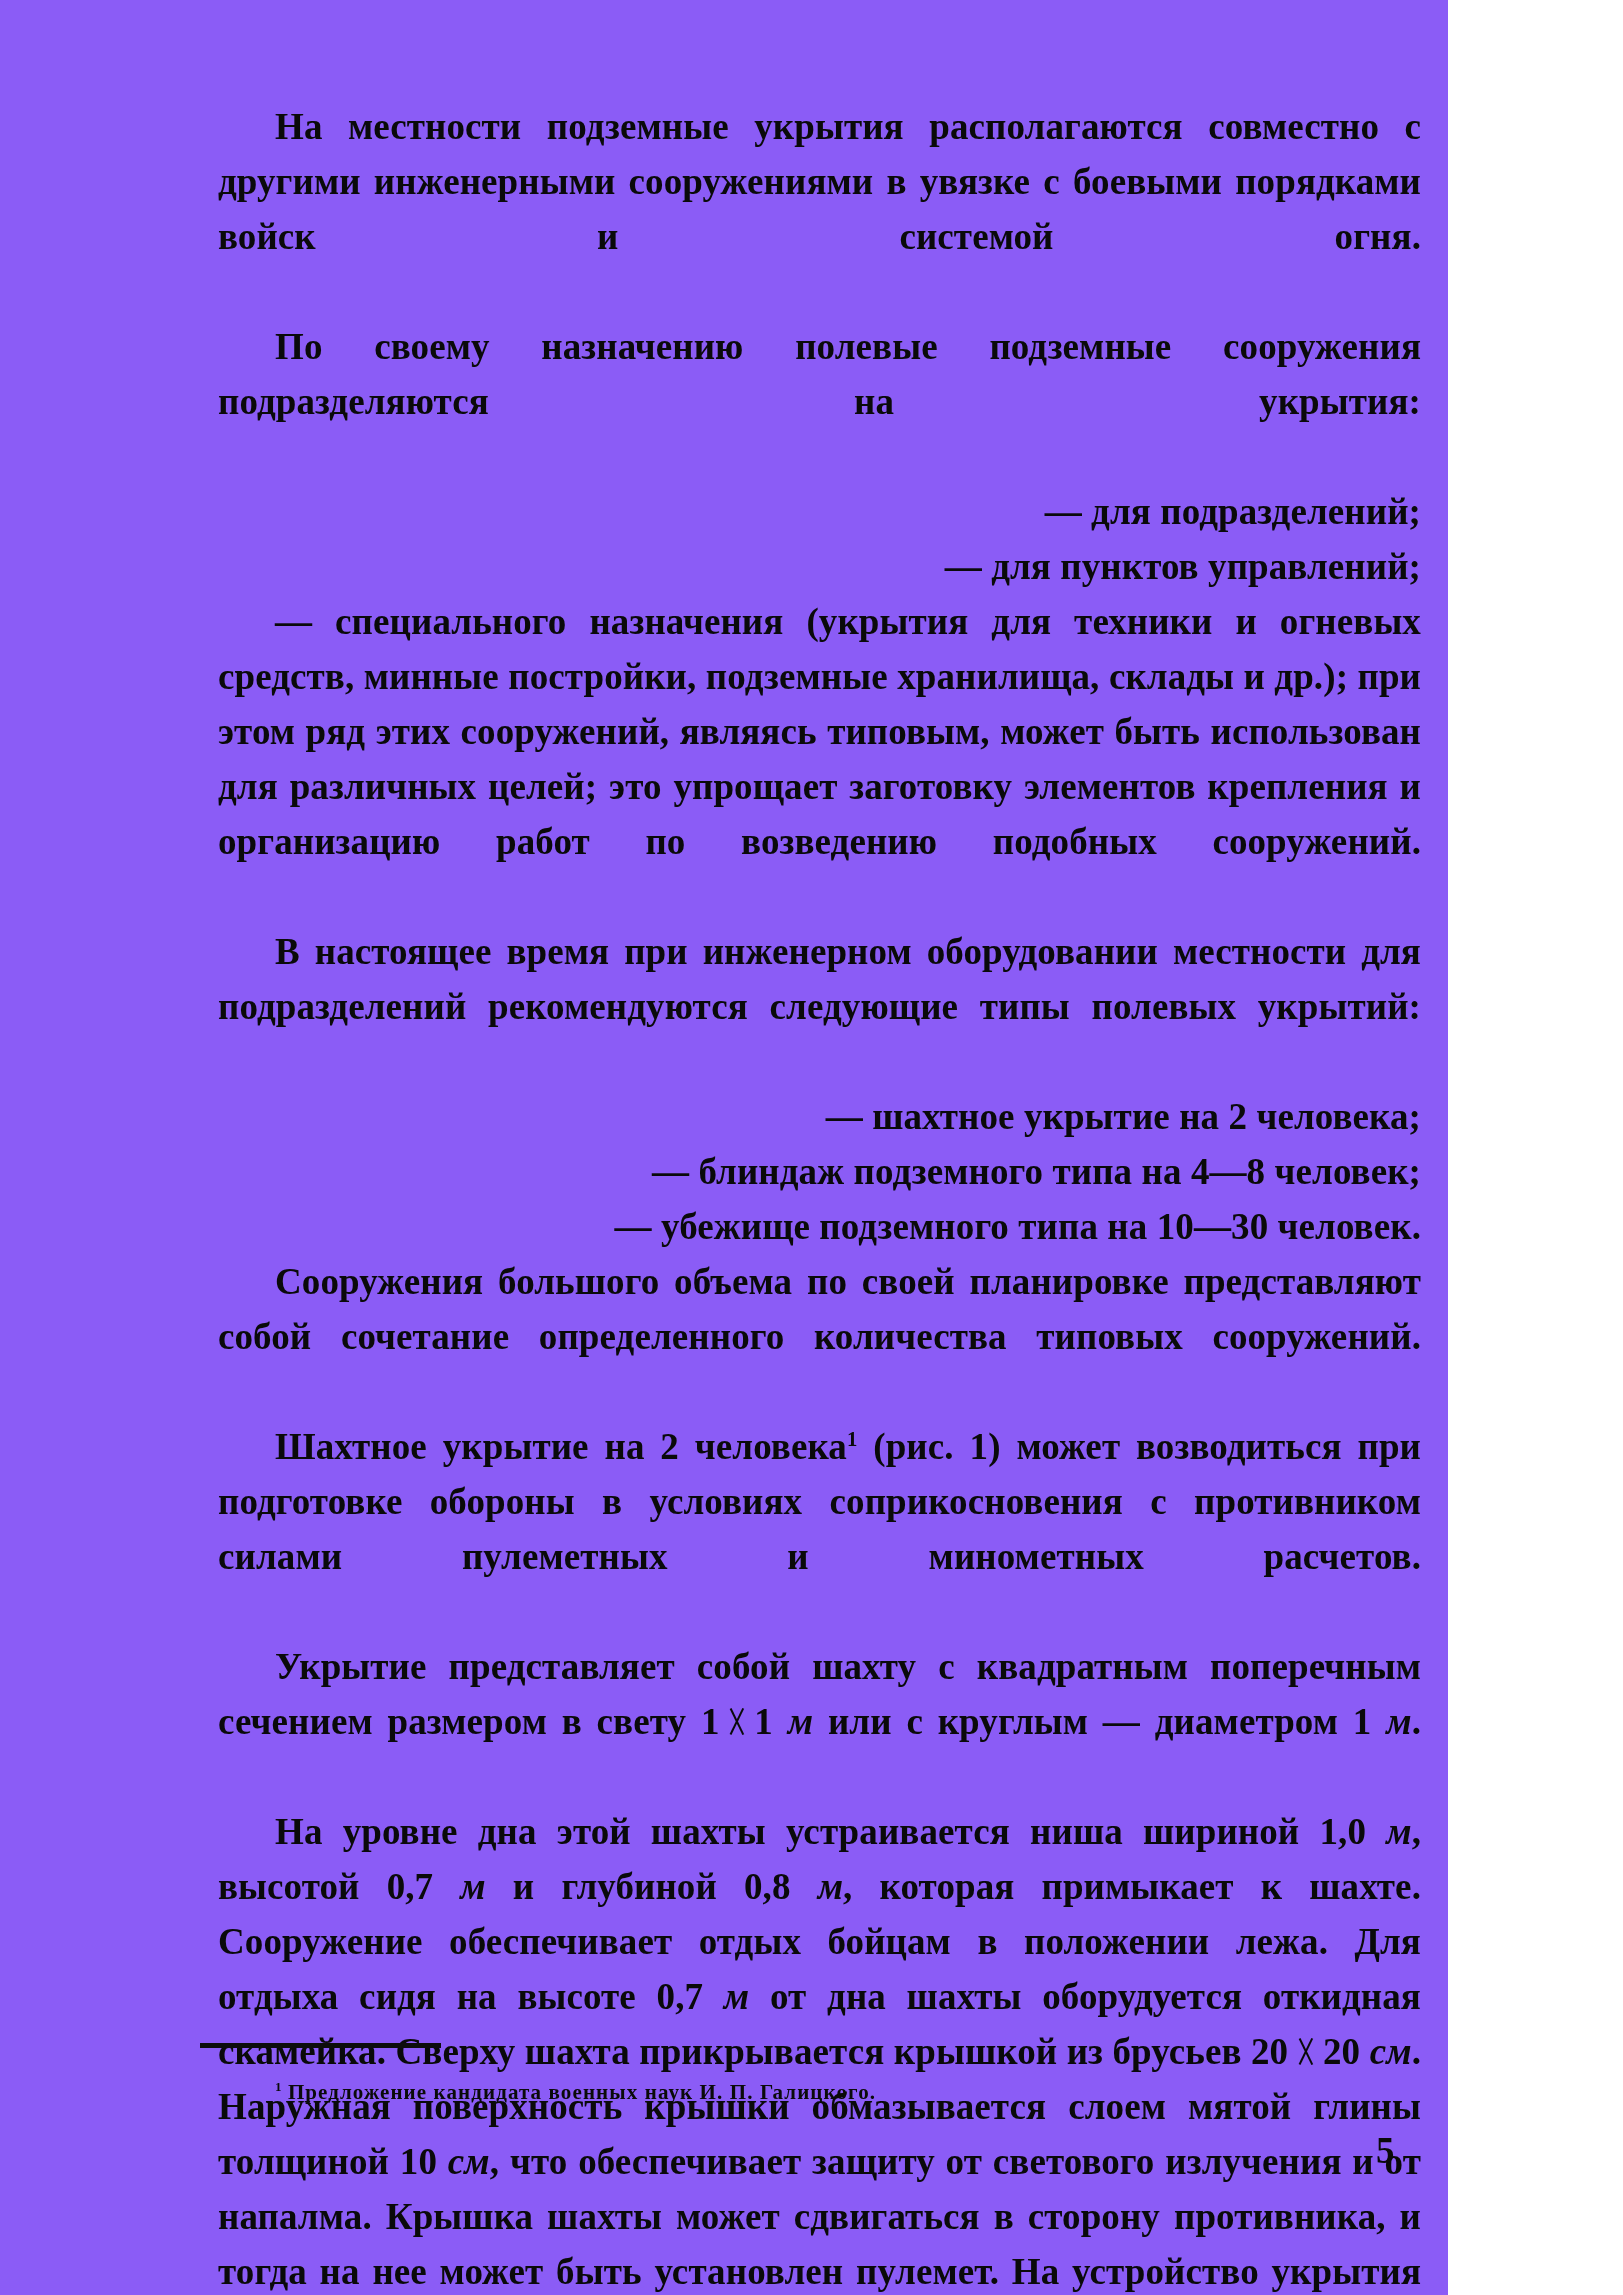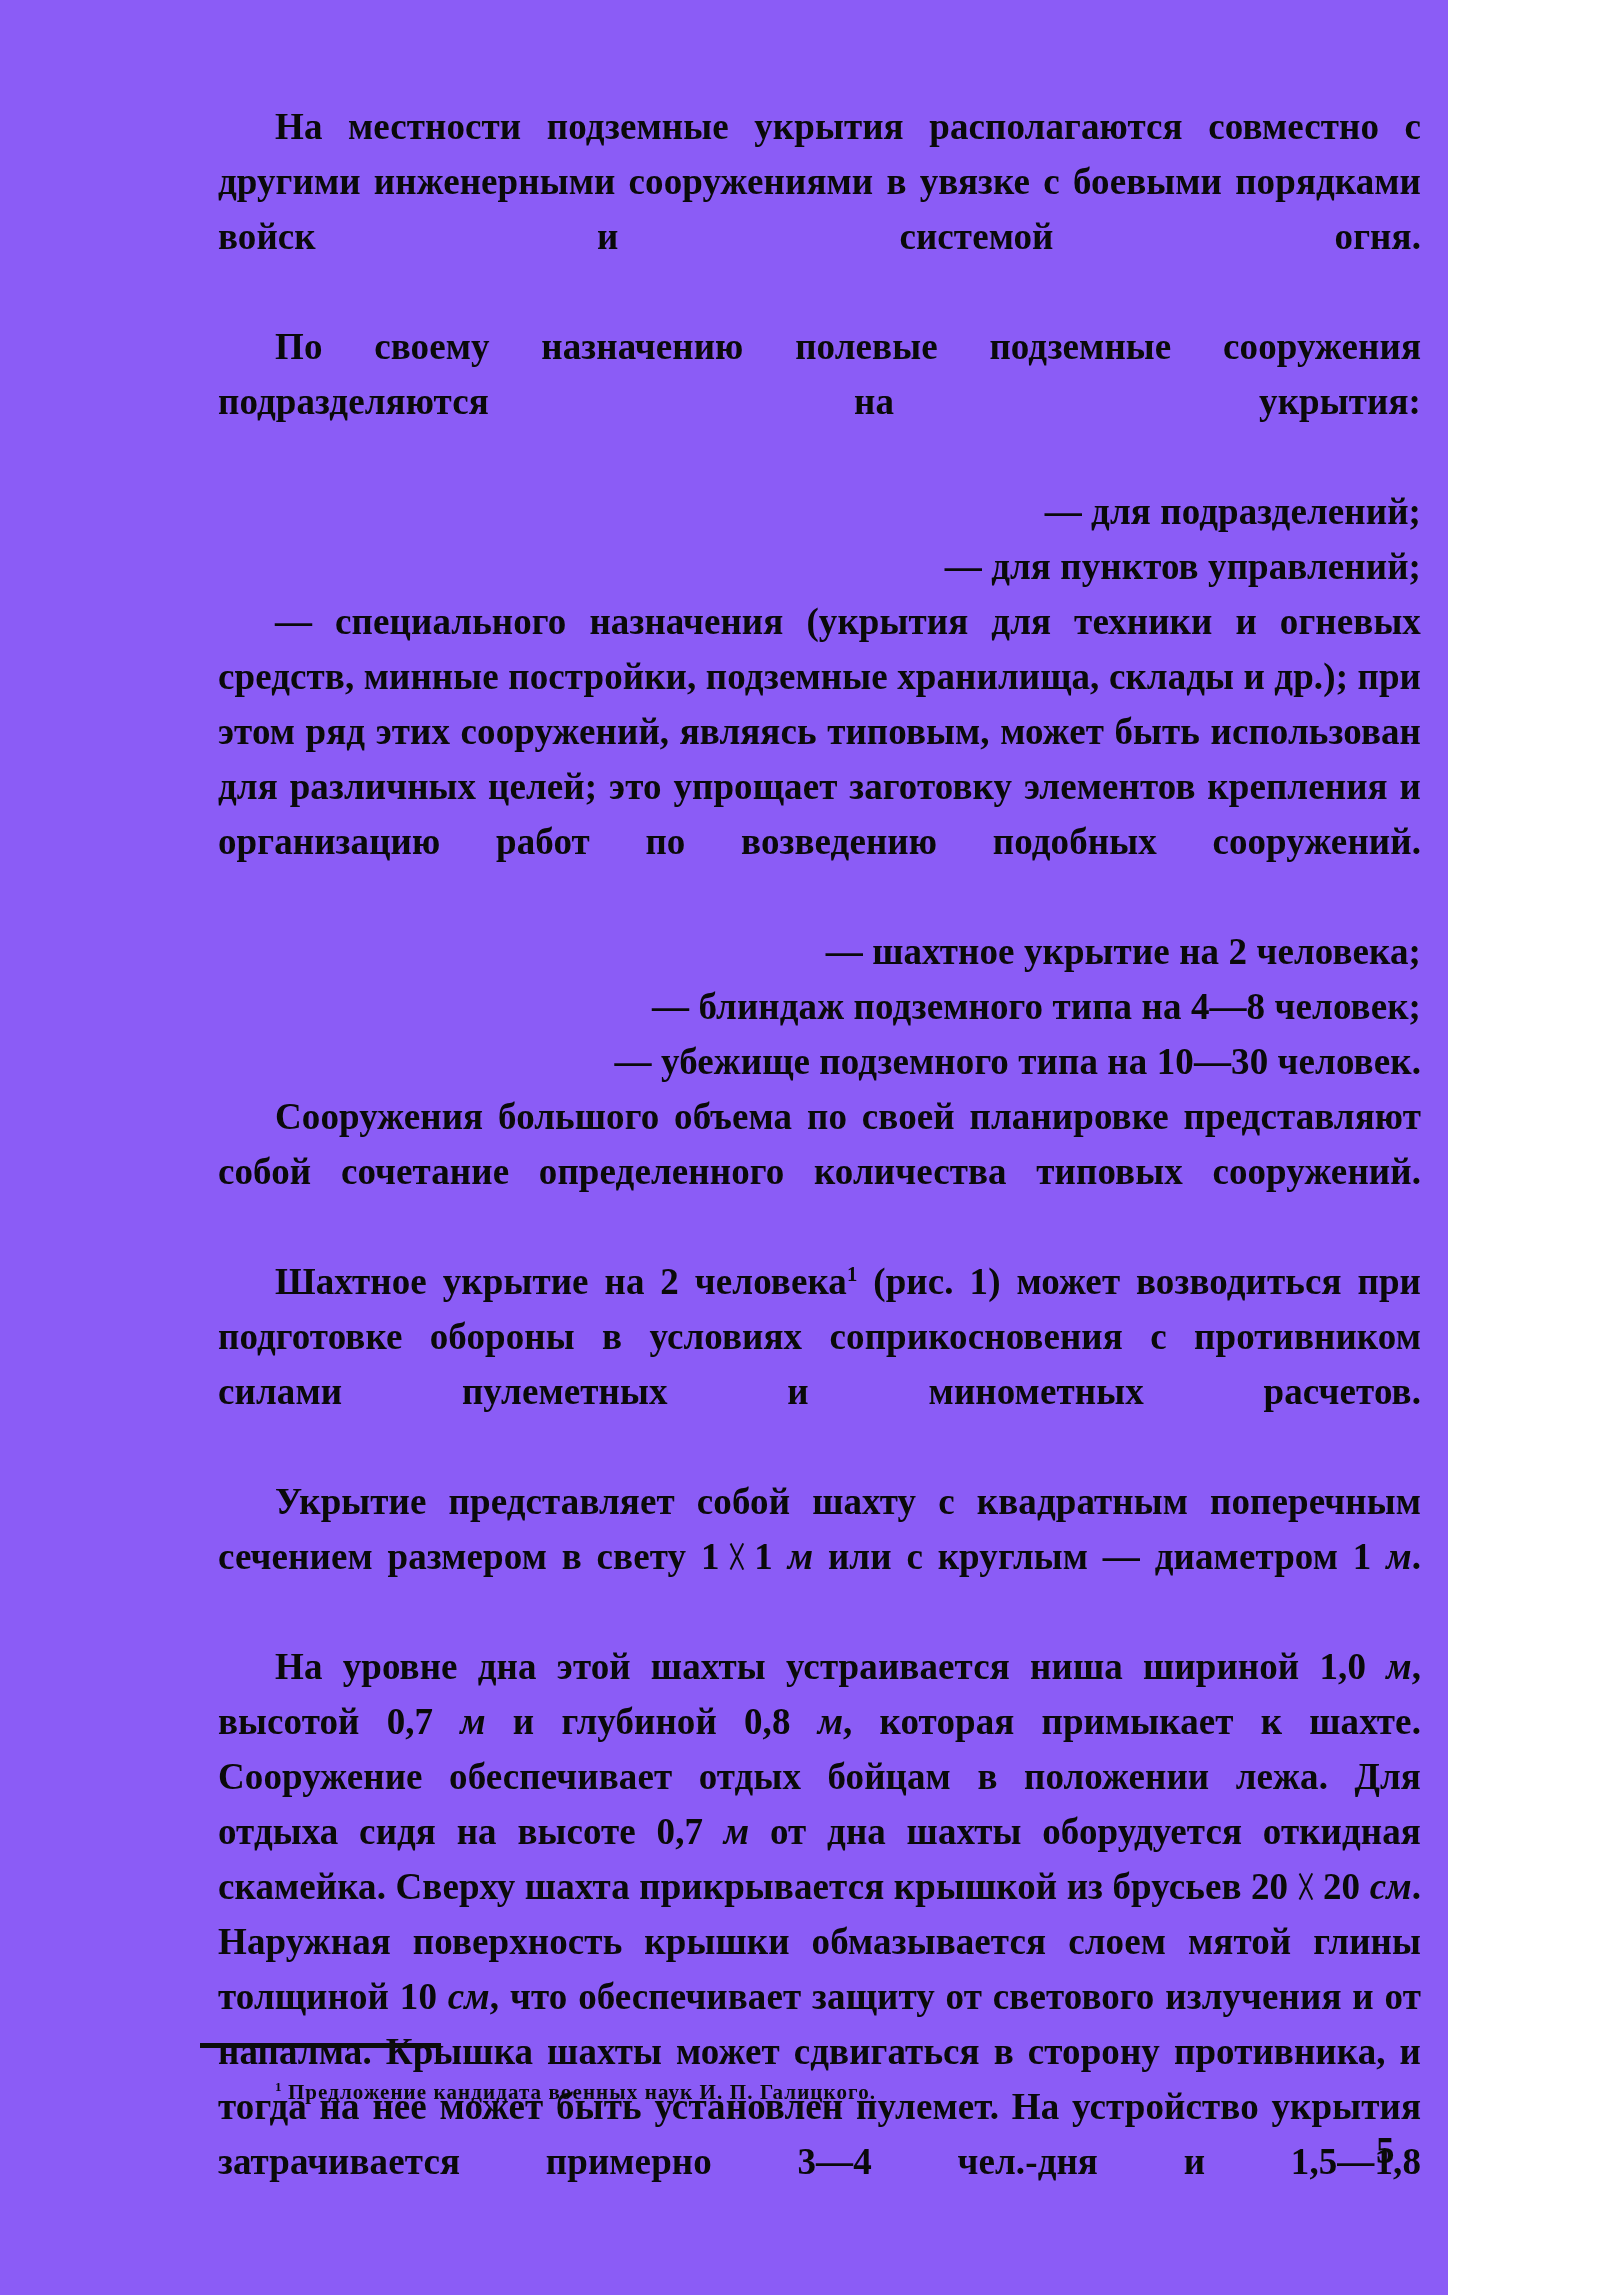--- a/index.html
+++ b/index.html
@@ -134,20 +134,21 @@
     <p class="para cont">По своему назначению полевые подземные сооружения подразделяются на укрытия:</p>
 
     <ul class="bullets">
       <li>— для подразделений;</li>
       <li>— для пунктов управлений;</li>
     </ul>
 
     <p class="para cont"><span>— специального назначения (укрытия для техники и</span>
       <span>огневых средств, минные постройки, подземные хранилища, склады и др.); при этом ряд этих сооружений, являясь типовым, может быть использован для различных целей; это упрощает заготовку элементов крепления и организацию работ по возведению подобных сооружений.</span></p>
 
+    <p class="para cont">В настоящее время при инженерном оборудовании местности для подразделений рекомендуются следующие типы полевых укрытий:</p>
 
     <ul class="bullets">
       <li>— шахтное укрытие на 2 человека;</li>
       <li>— блиндаж подземного типа на 4—8 человек;</li>
       <li>— убежище подземного типа на 10—30 человек.</li>
     </ul>
 
     <p class="para cont">Сооружения большого объема по своей планировке представляют собой сочетание определенного количества типовых сооружений.</p>
 
     <p class="para cont"><span>Шахтное укрытие на 2 человека</span><sup>1</sup><span> (рис. 1) может возводиться при подготовке обороны в условиях соприкосновения с противником силами пулеметных и минометных расчетов.</span></p>

